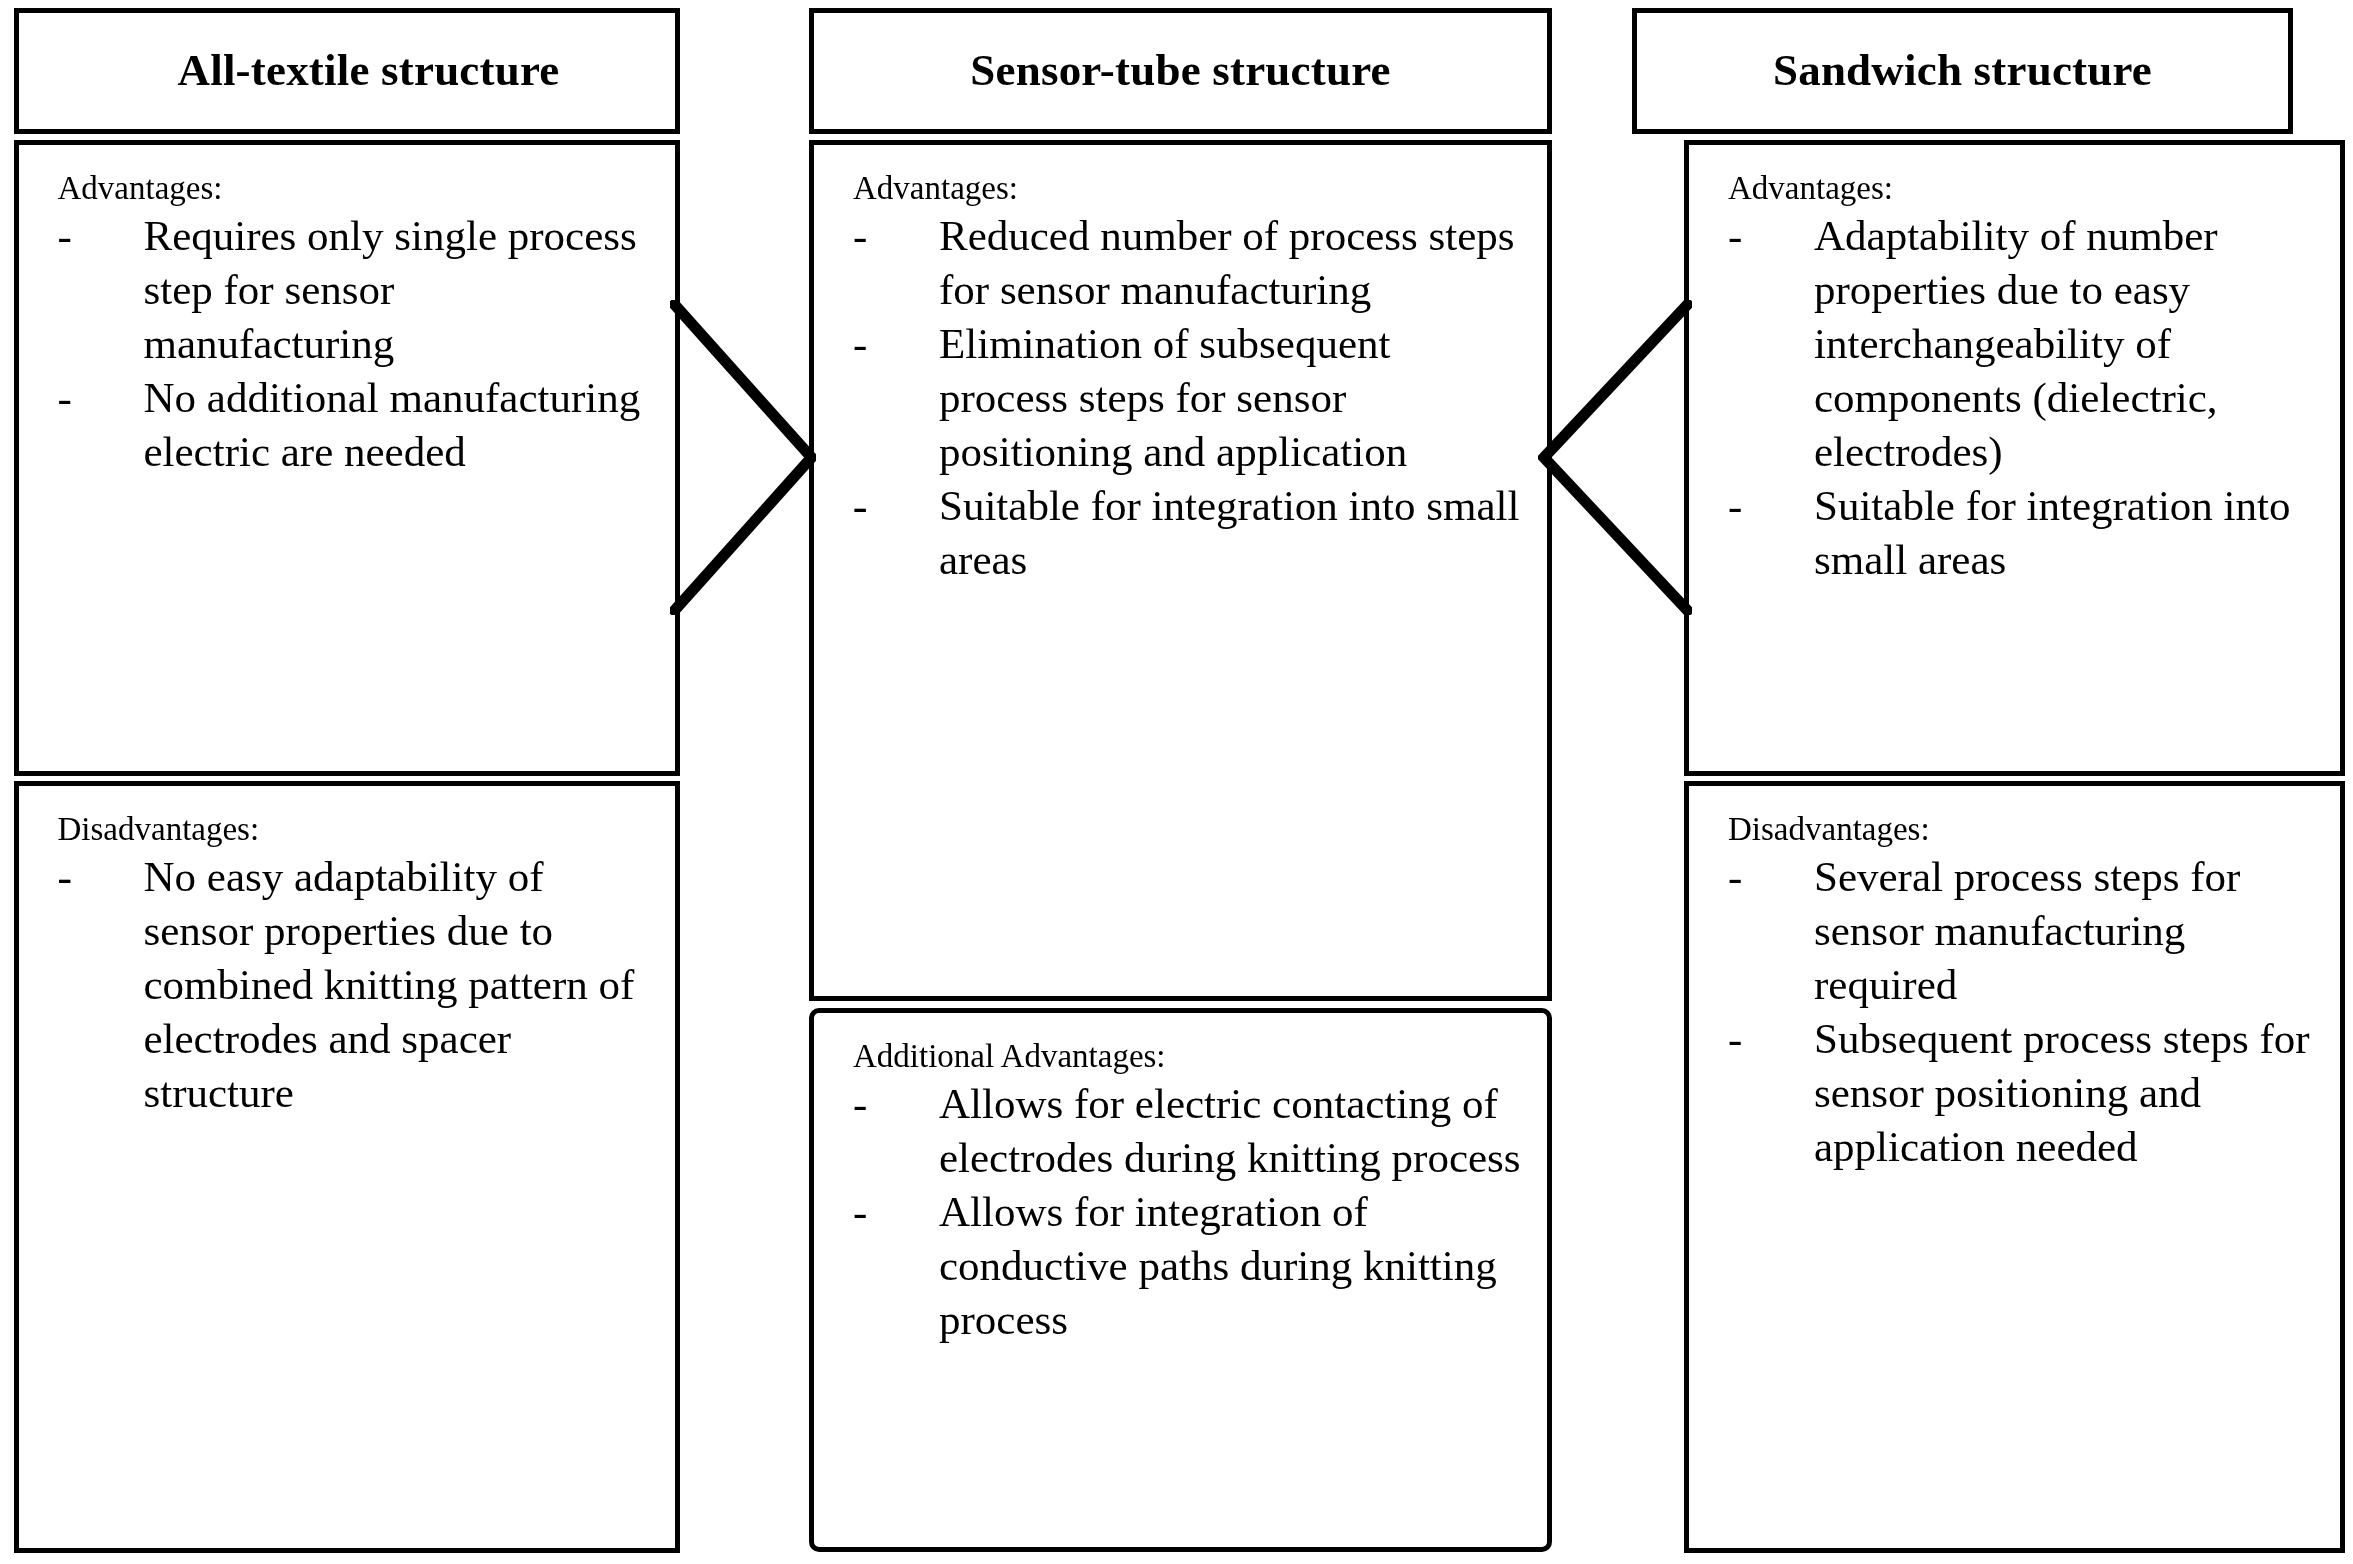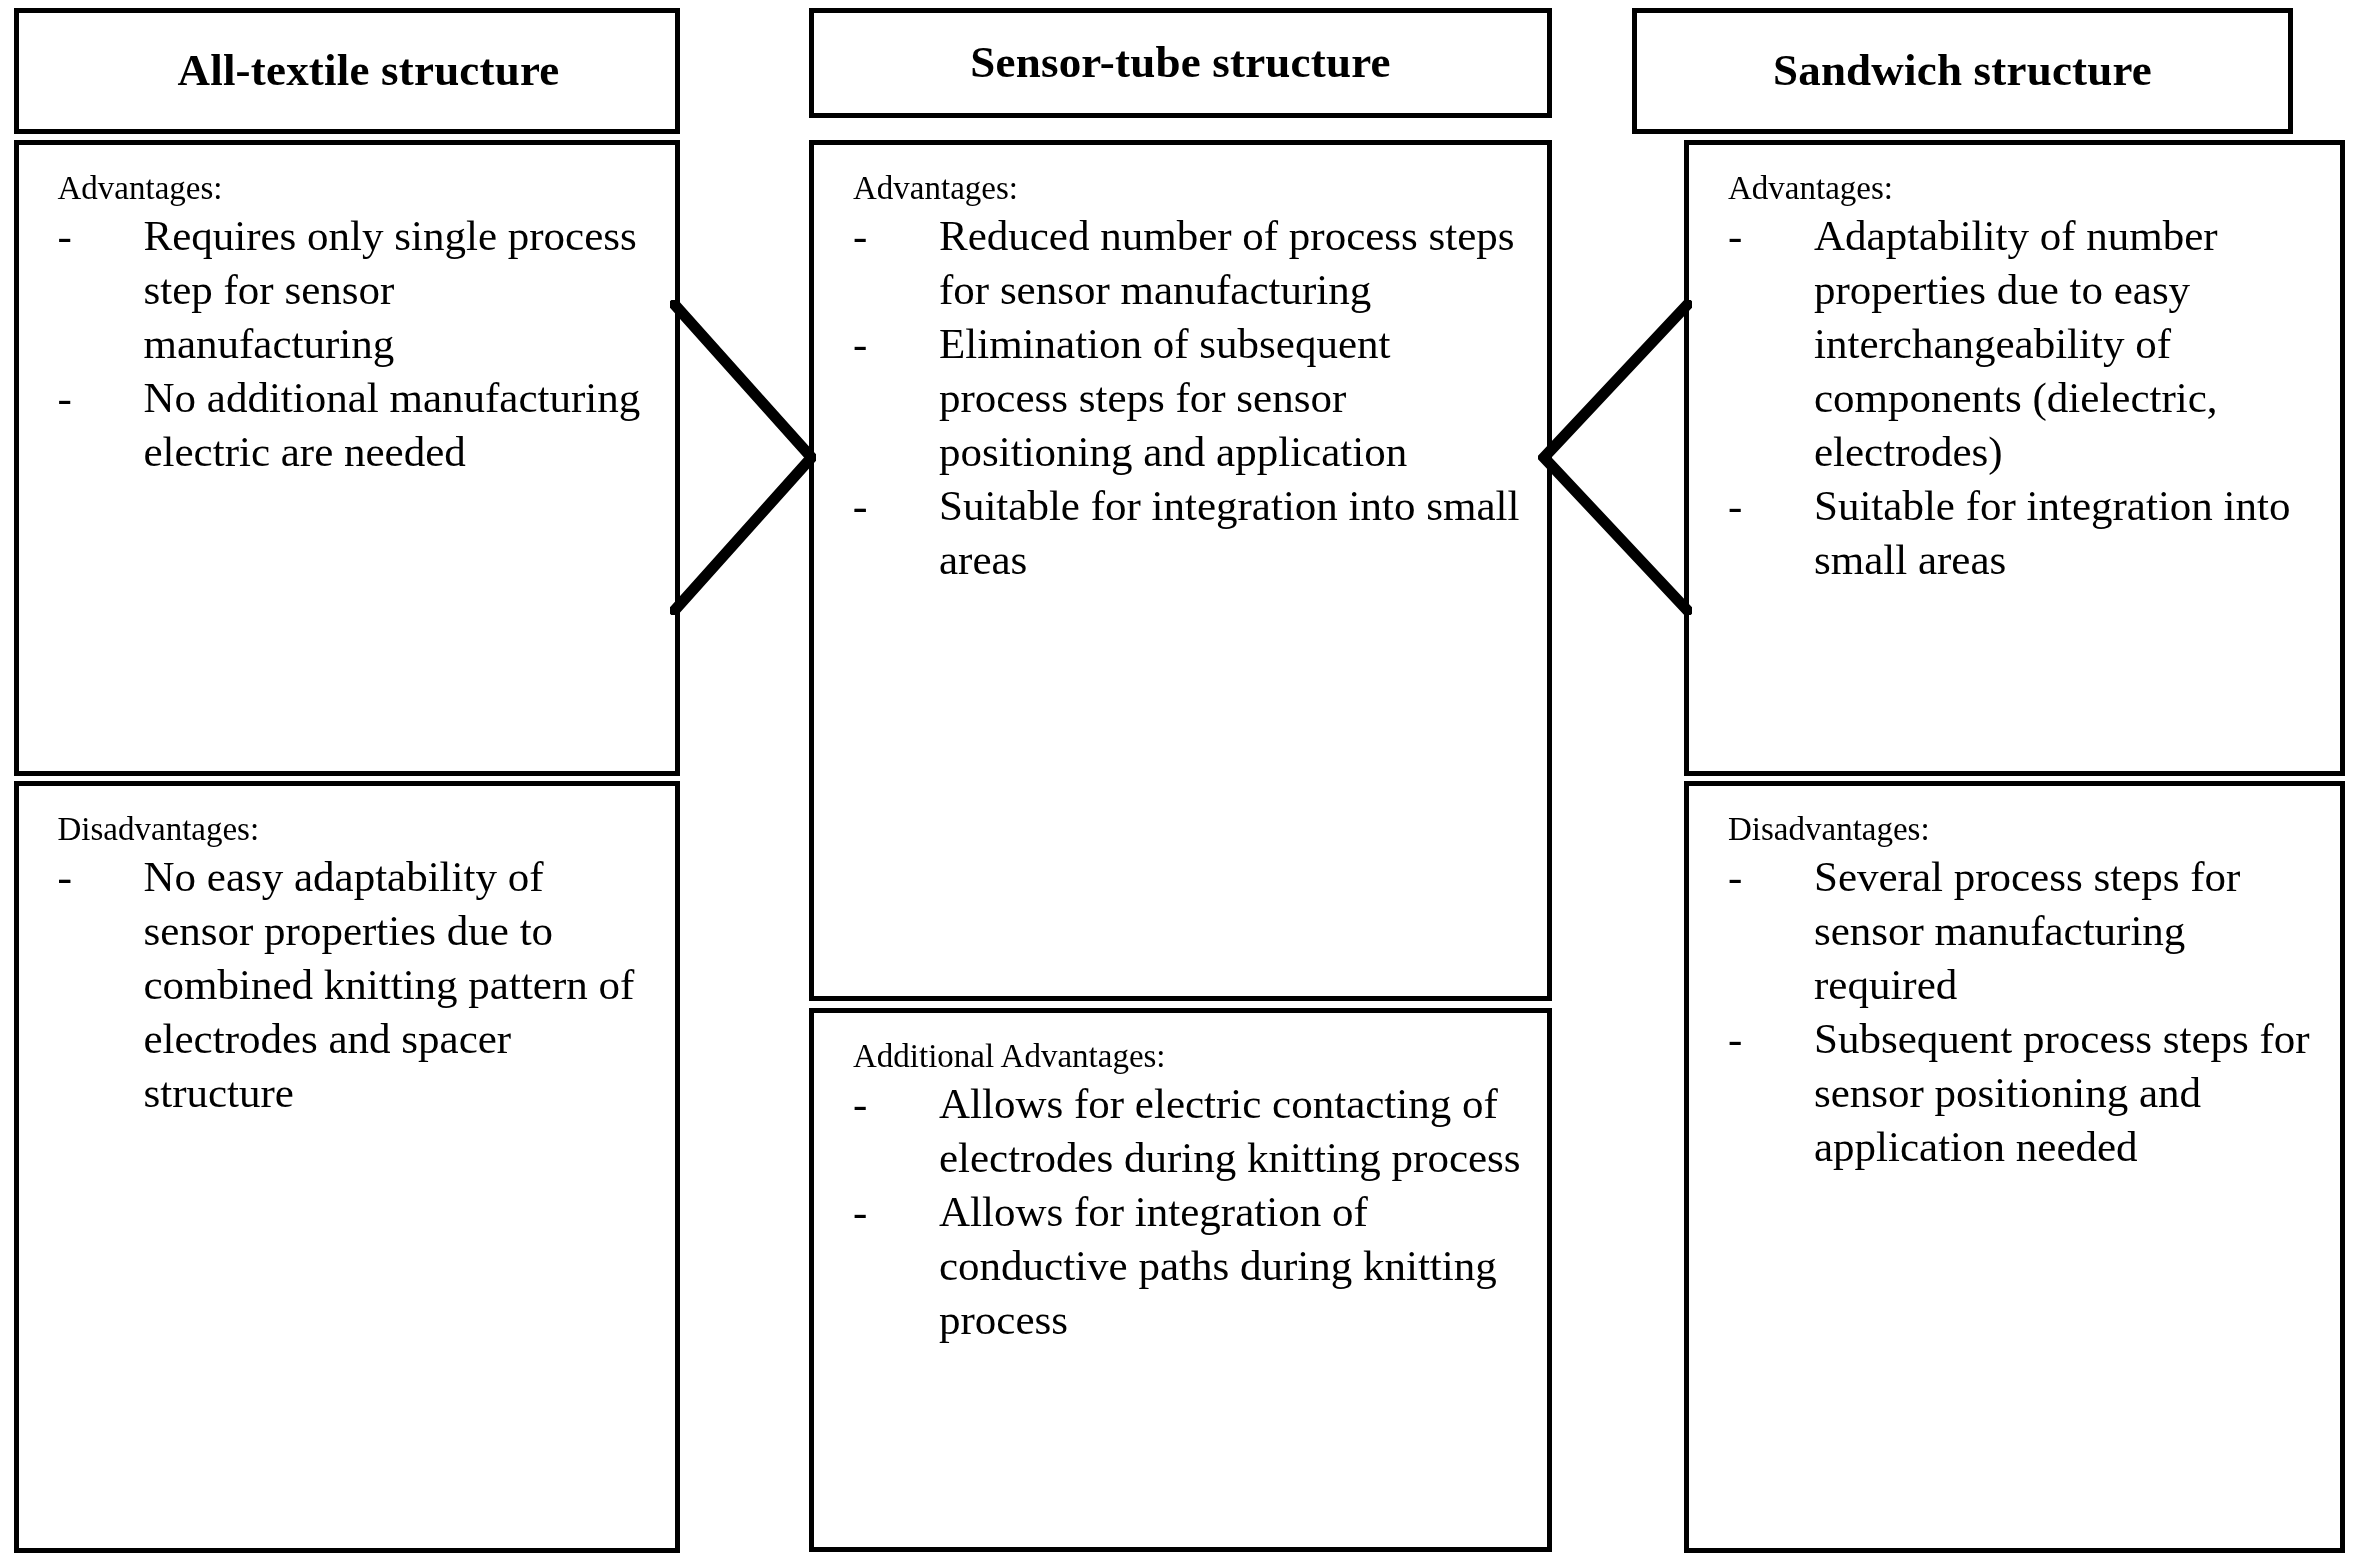--- a/index.html
+++ b/index.html
@@ -76,23 +76,23 @@
     line-height: 1.255;
   }
 
   
   
   #col1-header { left: 13.5px;  top: 7.5px;   width: 666px;  height: 126px; padding-left: 44px; }
   #col1-adv    { left: 13.5px;  top: 140px;  width: 666px;  height: 636px; }
   #col1-dis    { left: 13.5px;  top: 781px; width: 666px;  height: 772px; }
 
   
-  #col2-header { left: 809px; top: 7.5px;   width: 743px; height: 110px; }
+  #col2-header { left: 809px; top: 7.5px;   width: 743px; height: 126px; }
   #col2-adv    { left: 809px; top: 140px;  width: 743px; height: 861px; }
-  #col2-addadv { left: 809px; top: 1008px; width: 743px; height: 544px; }
+  #col2-addadv { left: 809px; top: 1008px; width: 743px; height: 544px; border-radius: 10px; }
 
   
   #col3-header { left: 1632px; top: 7.5px;   width: 661px; height: 126px; }
   #col3-adv    { left: 1684px; top: 140px;  width: 661px; height: 636px; }
   #col3-dis    { left: 1684px; top: 781px; width: 661px; height: 772px; }
 
   
   .arrow {
     position: absolute;
     pointer-events: none;

